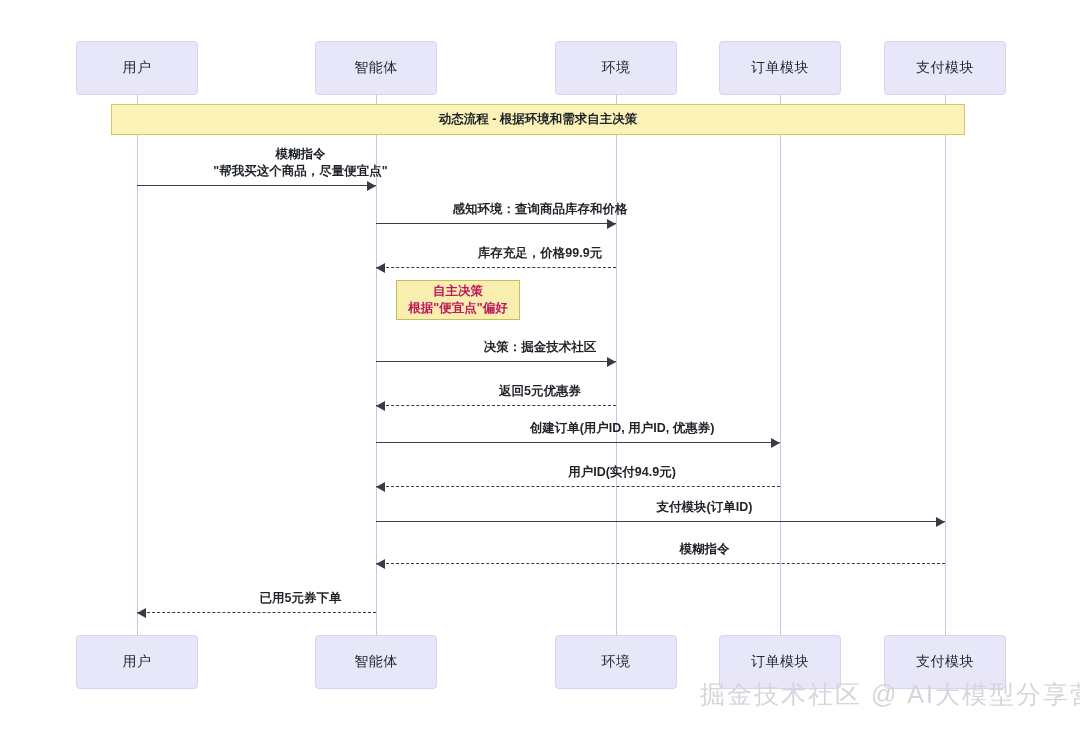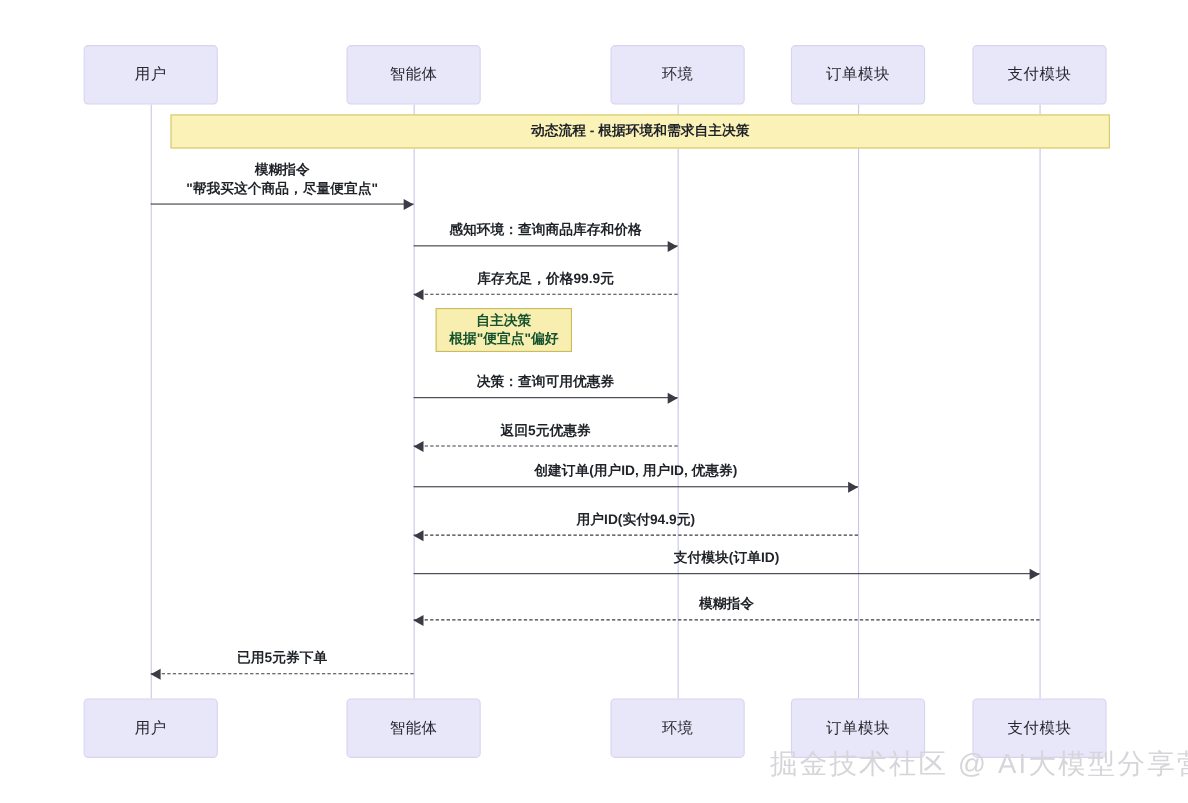--- a/index.html
+++ b/index.html
@@ -57,21 +57,21 @@
   
   .note {
     position: absolute;
     box-sizing: border-box;
     background: #f7eeb0;
     border: 1px solid #c9bc5e;
     display: flex;
     flex-direction: column;
     align-items: center;
     justify-content: center;
-    color: #14532d;
+    color: #be185d;
     font-size: 12.5px;
     font-weight: 700;
     line-height: 1.35;
     text-align: center;
     z-index: 6;
   }
   .note span { display: block; white-space: nowrap; }
   
   .msg { position: absolute; z-index: 3; }
   .msg .line {
@@ -98,20 +98,21 @@
     position: absolute;
     bottom: 5px;
     width: 100%;
     text-align: center;
     color: #1f2328;
     font-size: 12.5px;
     font-weight: 700;
     line-height: 1.35;
     white-space: nowrap;
     pointer-events: none;
+    padding-left: 44px;
   }
   .msg .label span { display: block; }
   
   .watermark {
     position: absolute;
     color: #d6d6da;
     font-size: 25px;
     letter-spacing: 2px;
     white-space: nowrap;
     font-weight: 400;
@@ -141,21 +142,21 @@
         <span>环境</span>
       </div>
       <div class="participant" style="left: 719px; top: 41px; width: 122px; height: 54px;">
         <span>订单模块</span>
       </div>
       <div class="participant" style="left: 884px; top: 41px; width: 122px; height: 54px;">
         <span>支付模块</span>
       </div>
     </div>
 
-  <div class="banner" id="fragment-banner" style="left: 111px; top: 104px; width: 854px; height: 31px; margin-left: 44px;">动态流程 - 根据环境和需求自主决策</div>
+  <div class="banner" id="fragment-banner" style="left: 111px; top: 104px; width: 854px; height: 31px;">动态流程 - 根据环境和需求自主决策</div>
 
   <div id="messages">
       <div class="msg" style="left: 137px; top: 185px; width: 239px;">
         <div class="line" style="width: 239px;"></div>
         <div class="head right" style="left: 230px;"></div>
         <div class="label">
           <span>模糊指令</span>
           <span>"帮我买这个商品，尽量便宜点"</span>
         </div>
       </div>
@@ -170,21 +171,21 @@
         <div class="line" style="width: 240px;"></div>
         <div class="head left" style="left: 0px;"></div>
         <div class="label">
           <span>库存充足，价格99.9元</span>
         </div>
       </div>
       <div class="msg" style="left: 376px; top: 361px; width: 240px;">
         <div class="line" style="width: 240px;"></div>
         <div class="head right" style="left: 231px;"></div>
         <div class="label">
-          <span>决策：查询可用优惠券</span>
+          <span>决策：掘金技术社区</span>
         </div>
       </div>
       <div class="msg dashed" style="left: 376px; top: 405px; width: 240px;">
         <div class="line" style="width: 240px;"></div>
         <div class="head left" style="left: 0px;"></div>
         <div class="label">
           <span>返回5元优惠券</span>
         </div>
       </div>
       <div class="msg" style="left: 376px; top: 442px; width: 404px;">

